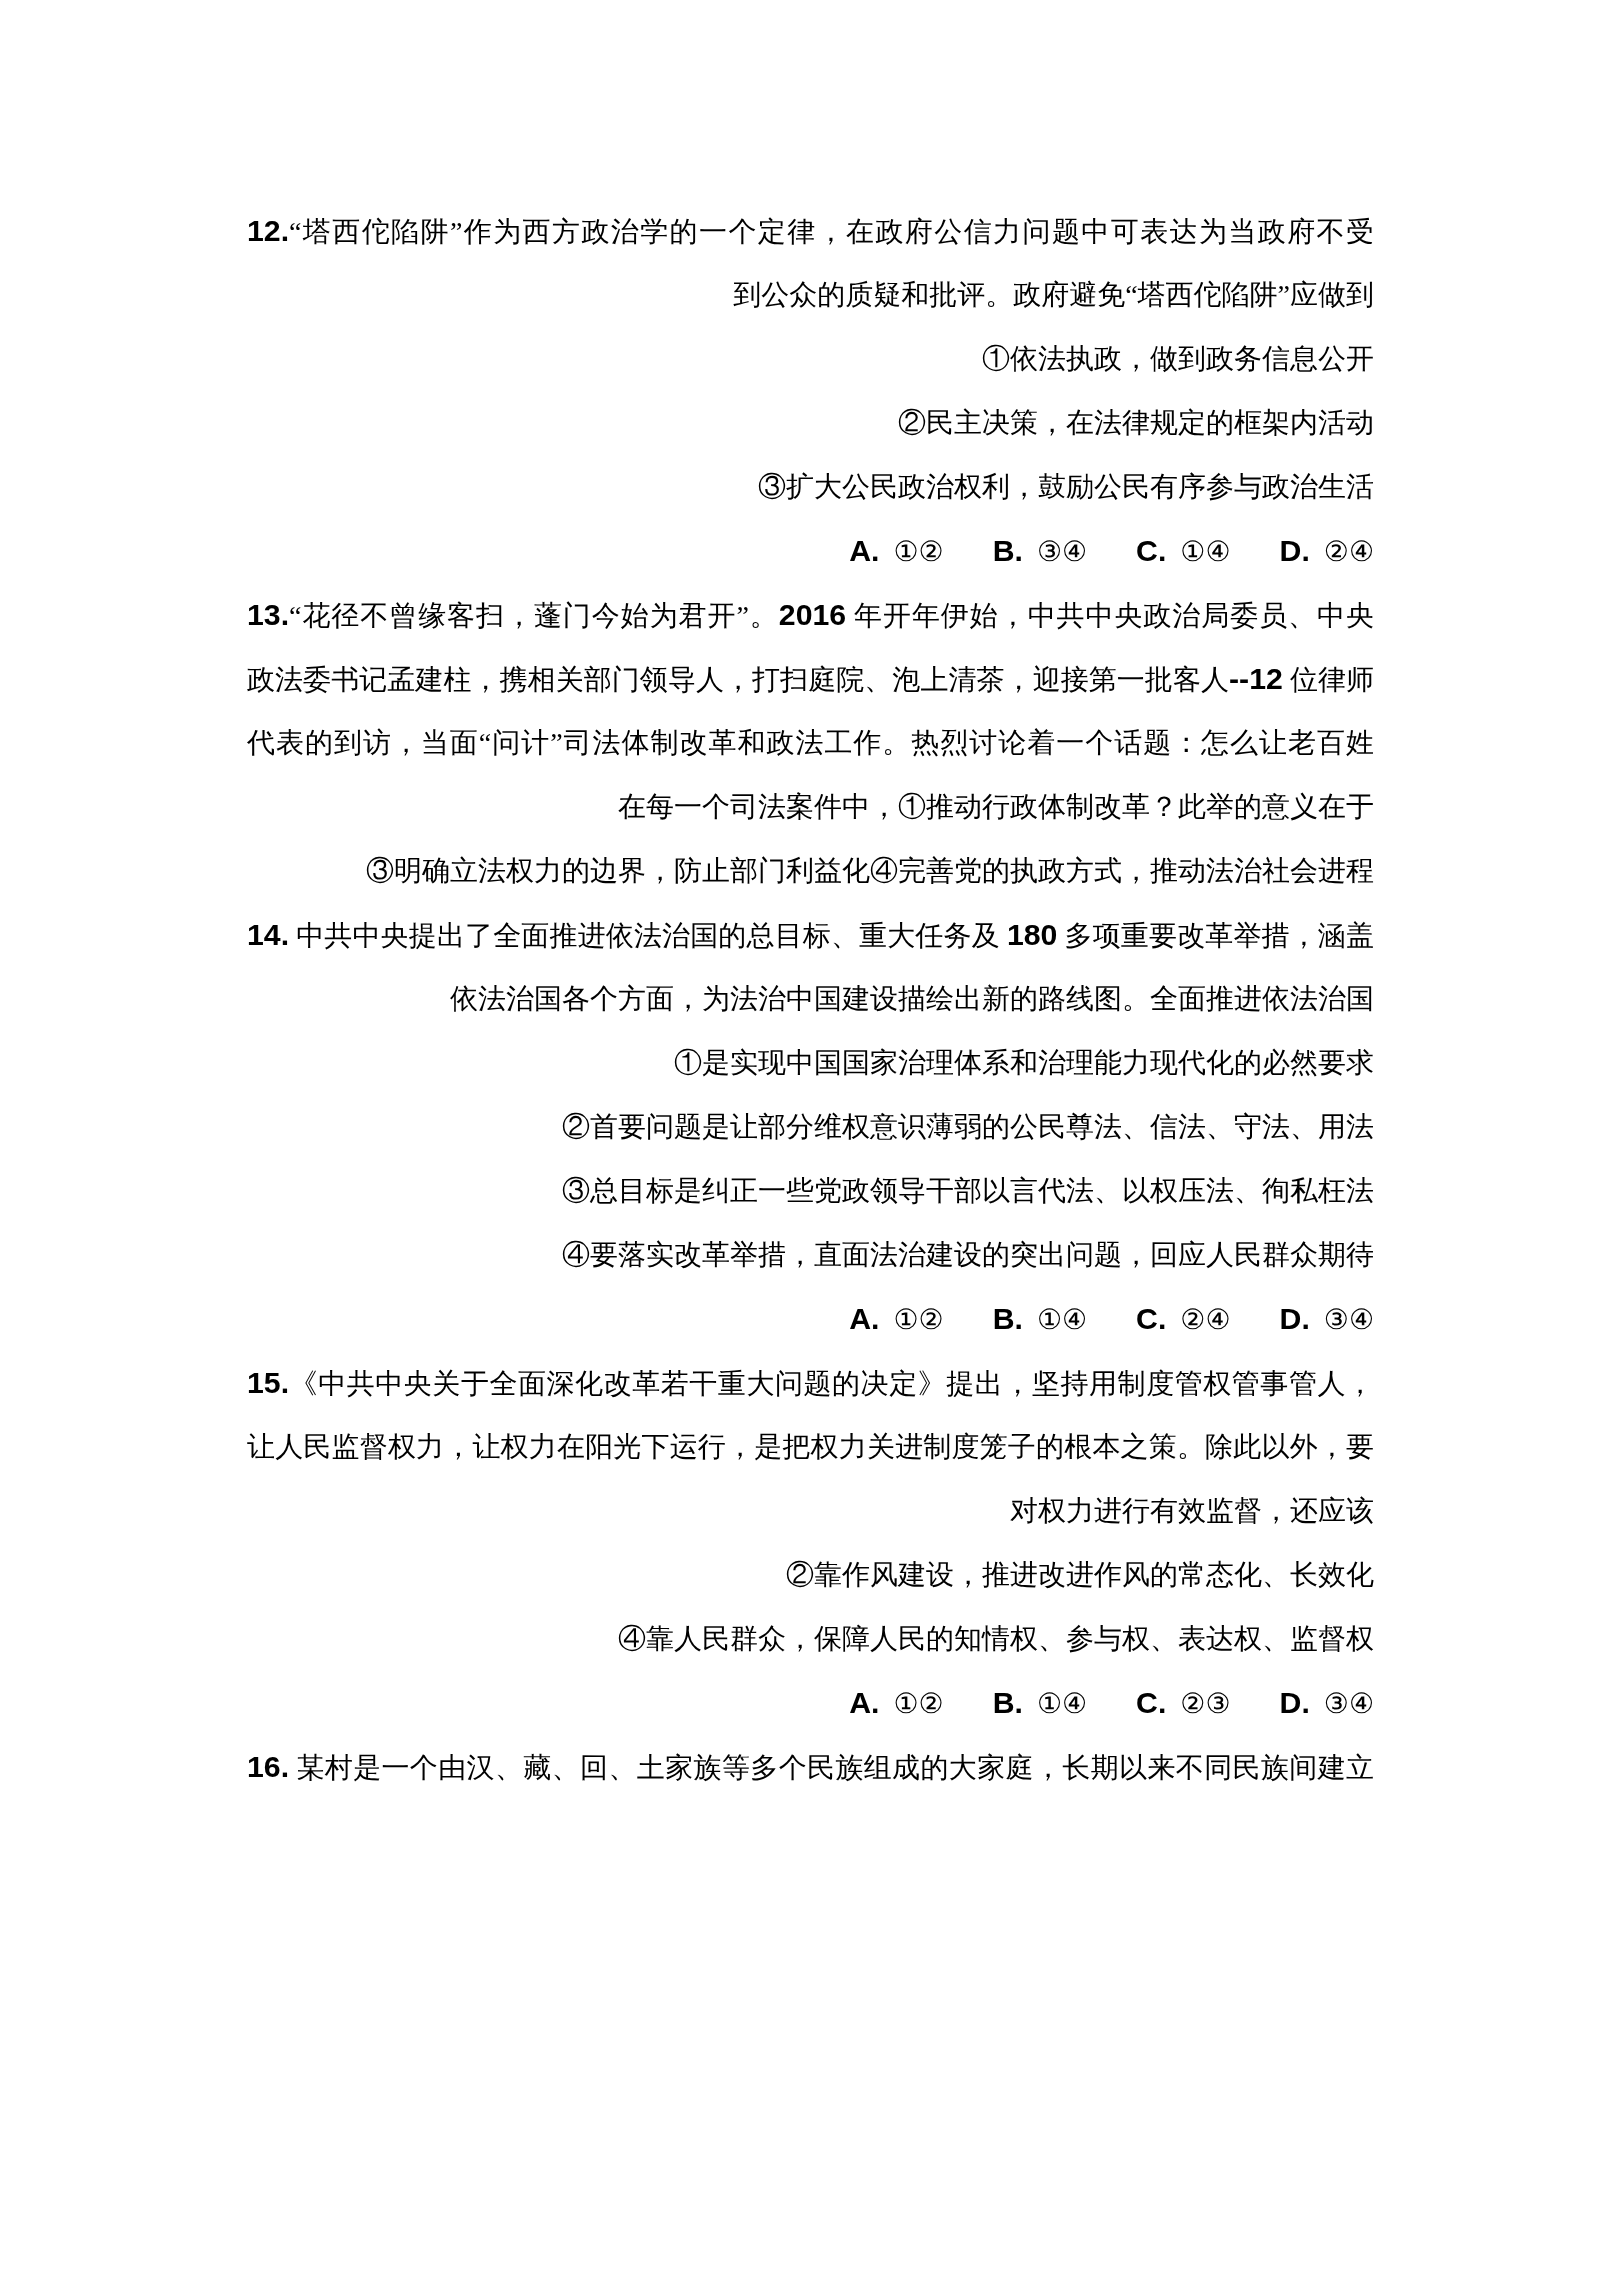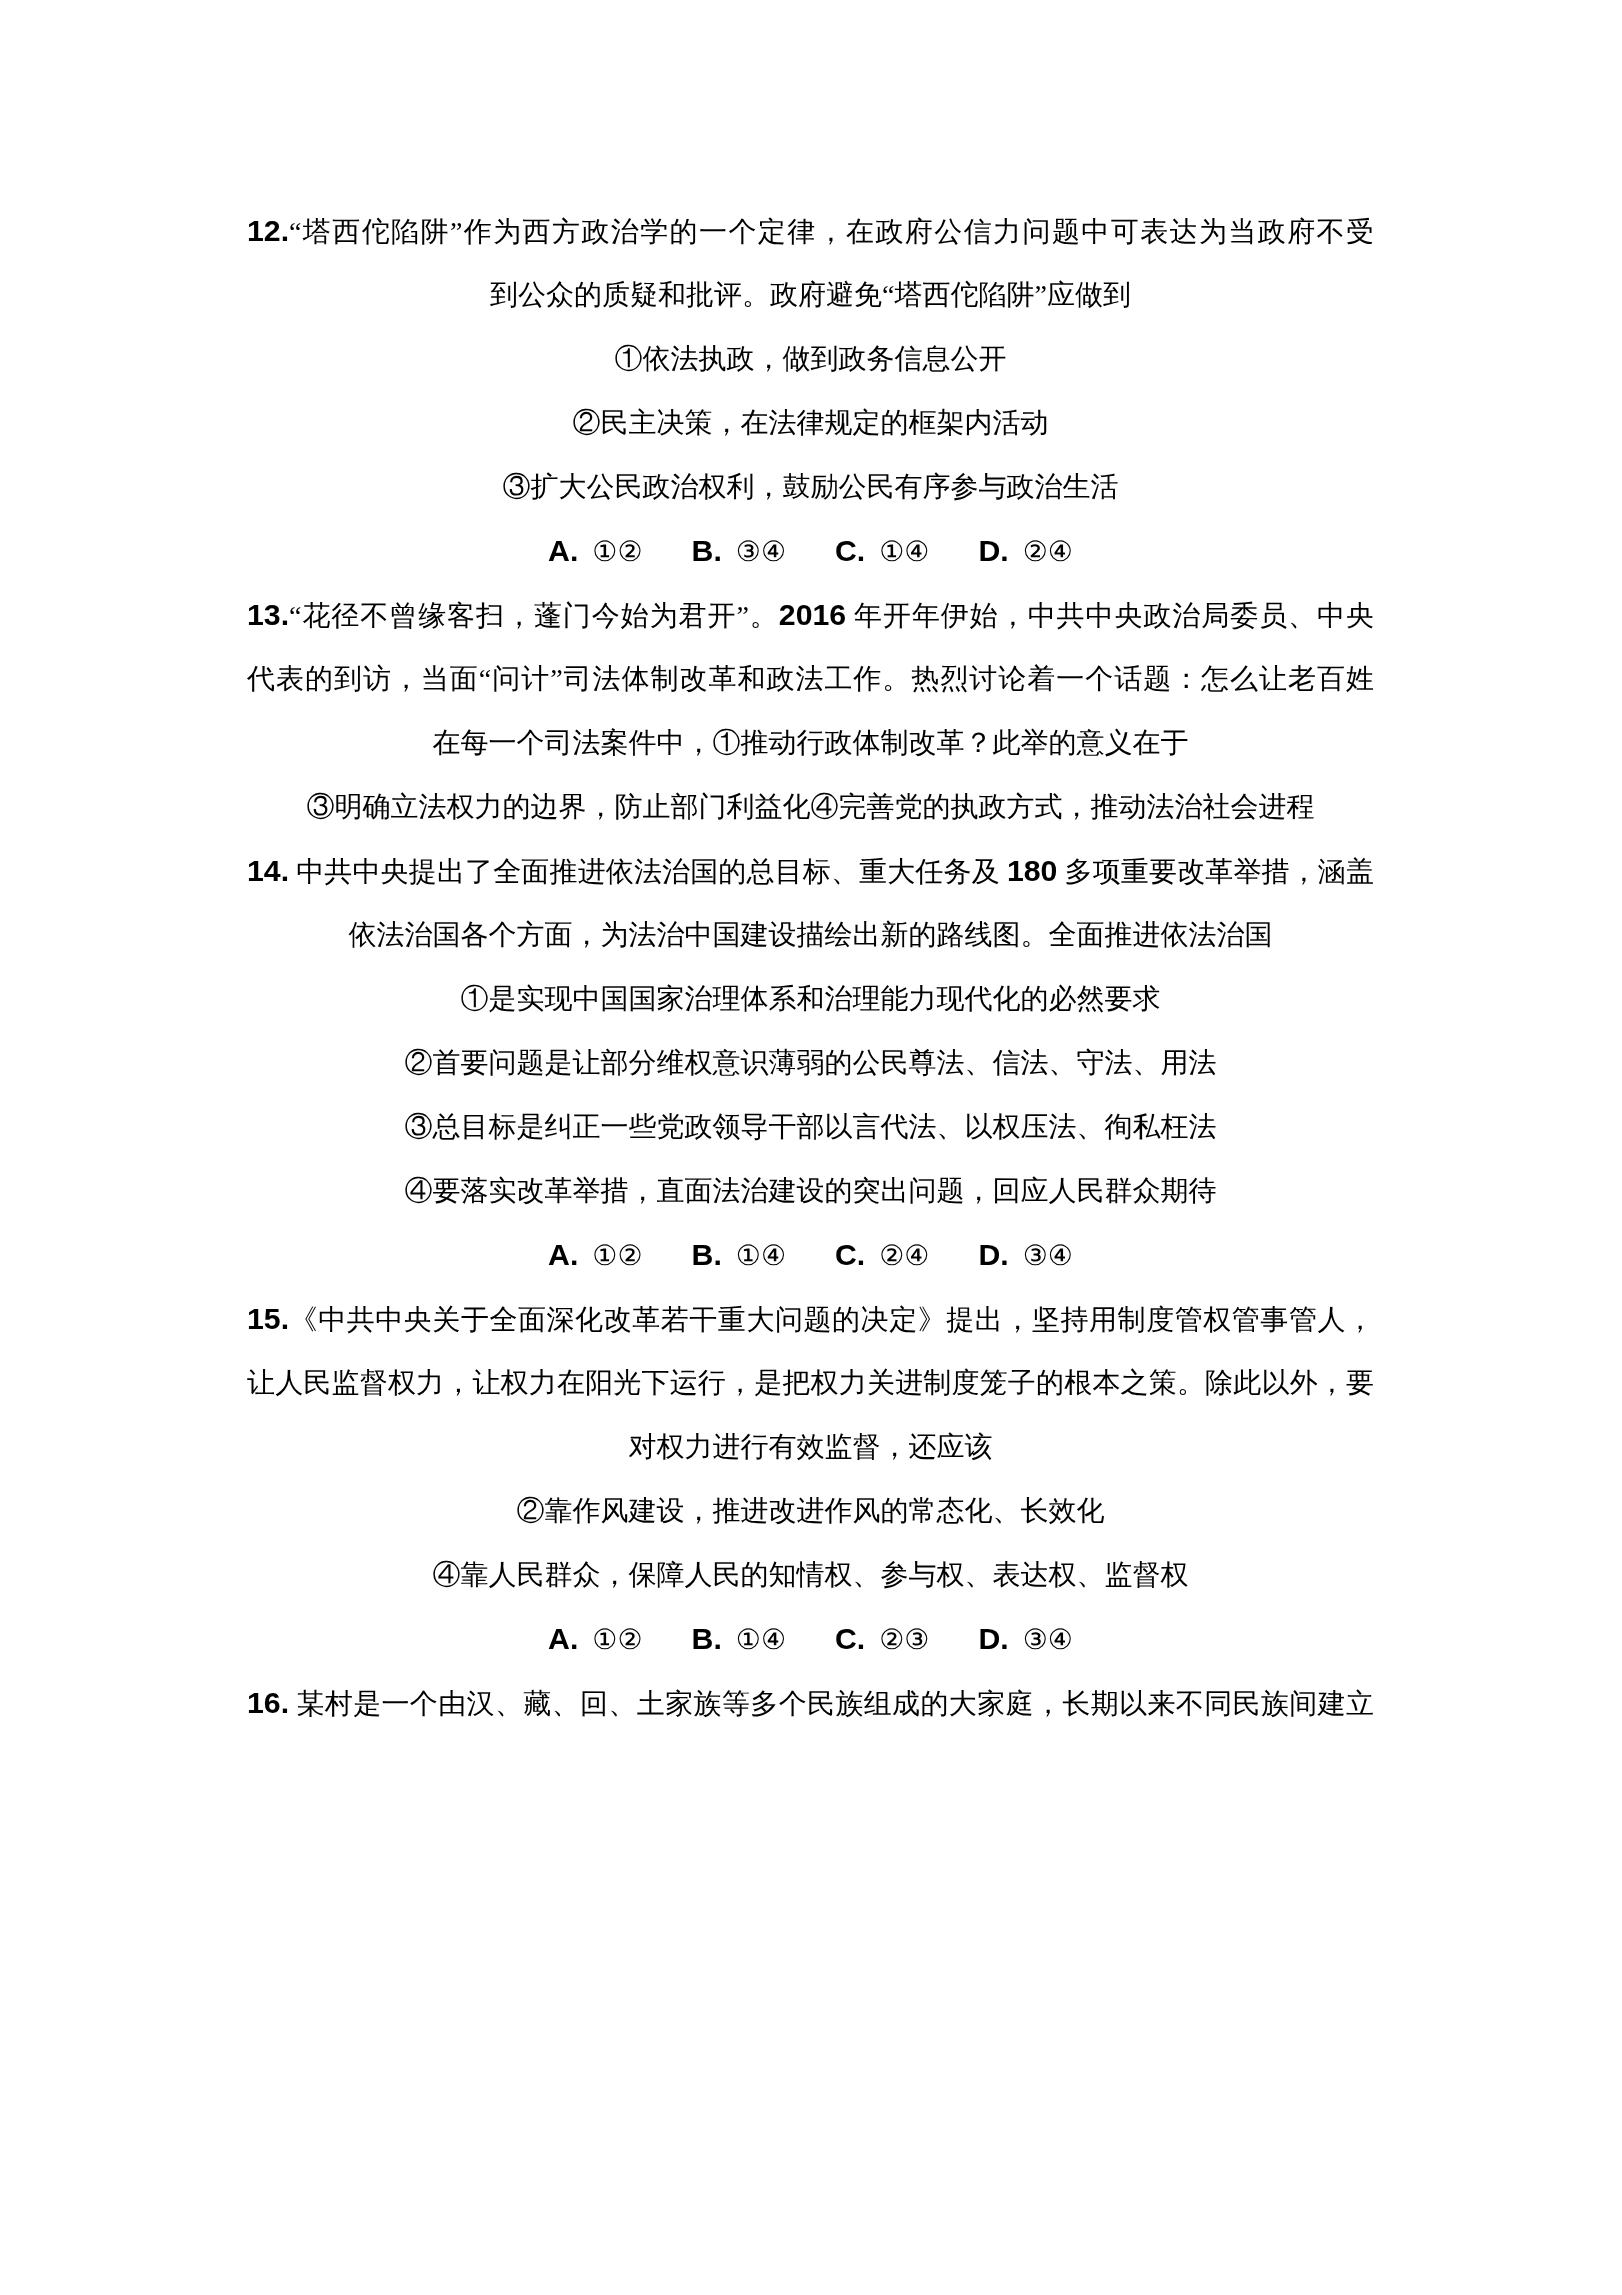--- a/index.html
+++ b/index.html
@@ -20,21 +20,21 @@
     width: 1127px;
     color: #000000;
     font-family: "Liberation Serif", "DejaVu Serif", serif;
   }
   .question { display: block; }
   .line {
     height: 64px;
     line-height: 64px;
     font-size: 28px;
     white-space: pre;
-    text-align: center;
+    text-align: right;
     letter-spacing: 0;
   }
   
   .line.j {
     white-space: normal;
     text-align: justify;
     text-align-last: justify;
   }
   
   .lat {
@@ -52,20 +52,21 @@
     <div class="line j"><span class="lat">12.</span>“塔西佗陷阱”作为西方政治学的一个定律，在政府公信力问题中可表达为当政府不受</div>
     <div class="line">到公众的质疑和批评。政府避免“塔西佗陷阱”应做到</div>
     <div class="line">①依法执政，做到政务信息公开</div>
     <div class="line">②民主决策，在法律规定的框架内活动</div>
     <div class="line">③扩大公民政治权利，鼓励公民有序参与政治生活</div>
     <div class="line"><span class="lat">A.</span>  ①②       <span class="lat">B.</span>  ③④       <span class="lat">C.</span>  ①④       <span class="lat">D.</span>  ②④</div>
   </section>
 
   <section class="question">
     <div class="line j"><span class="lat">13.</span>“花径不曾缘客扫，蓬门今始为君开”。<span class="lat">2016</span> 年开年伊始，中共中央政治局委员、中央</div>
+    <div class="line j">政法委书记孟建柱，携相关部门领导人，打扫庭院、泡上清茶，迎接第一批客人<span class="lat">--12</span> 位律师</div>
     <div class="line j">代表的到访，当面“问计”司法体制改革和政法工作。热烈讨论着一个话题：怎么让老百姓</div>
     <div class="line">在每一个司法案件中，①推动行政体制改革？此举的意义在于</div>
     <div class="line">③明确立法权力的边界，防止部门利益化④完善党的执政方式，推动法治社会进程</div>
   </section>
 
   <section class="question">
     <div class="line j"><span class="lat">14.</span> 中共中央提出了全面推进依法治国的总目标、重大任务及 <span class="lat">180</span> 多项重要改革举措，涵盖</div>
     <div class="line">依法治国各个方面，为法治中国建设描绘出新的路线图。全面推进依法治国</div>
     <div class="line">①是实现中国国家治理体系和治理能力现代化的必然要求</div>
     <div class="line">②首要问题是让部分维权意识薄弱的公民尊法、信法、守法、用法</div>

